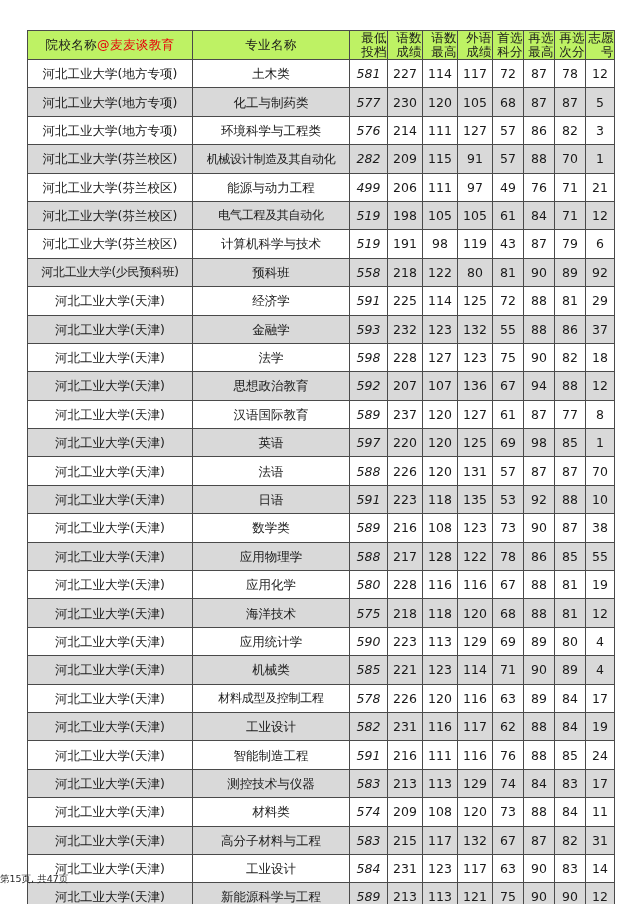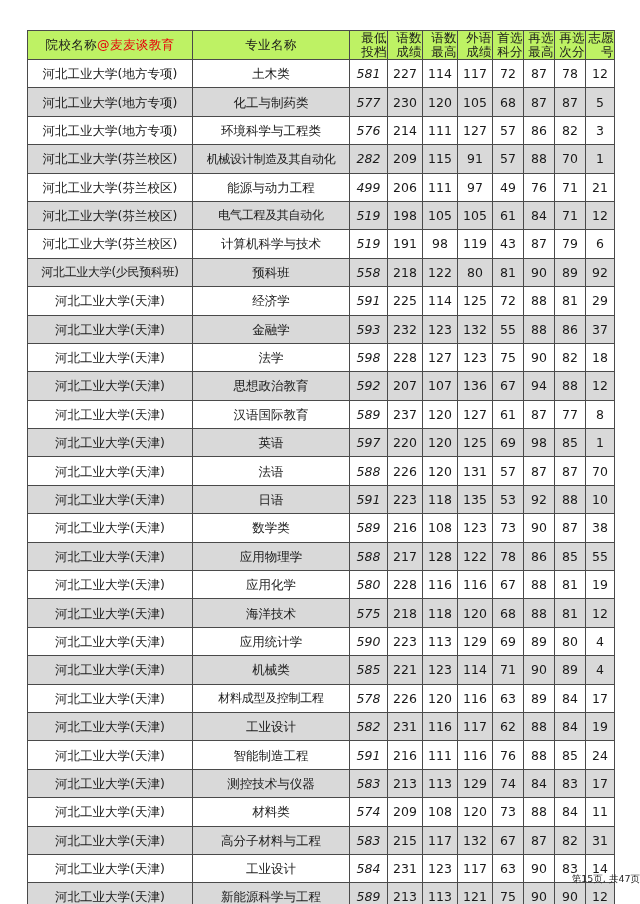--- a/index.html
+++ b/index.html
@@ -95,21 +95,21 @@
   td.school.tight, td.major.tight{
     font-size:12px;
     letter-spacing:-0.3px;
   }
 
   #footer{
     position:absolute;
     left:0;
     top:873px;
     width:640px;
-    text-align:right;
+    text-align:left;
     font-size:9.5px;
     color:#2a2a2a;
     font-family:"DejaVu Sans","Liberation Sans",sans-serif;
   }
 </style>
 </head>
 <body>
 
 <div id="watermark">
   <svg width="640" height="904" viewBox="0 0 640 904">

